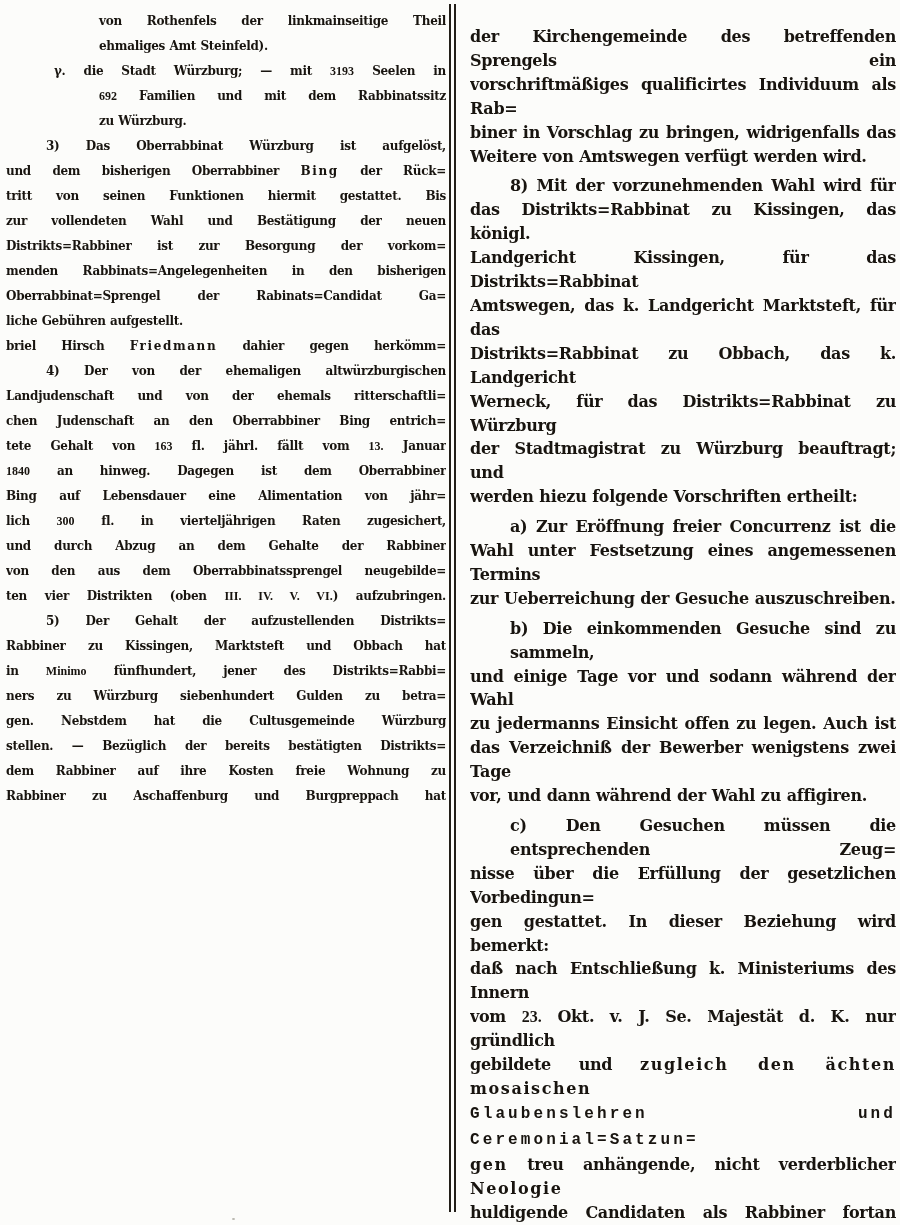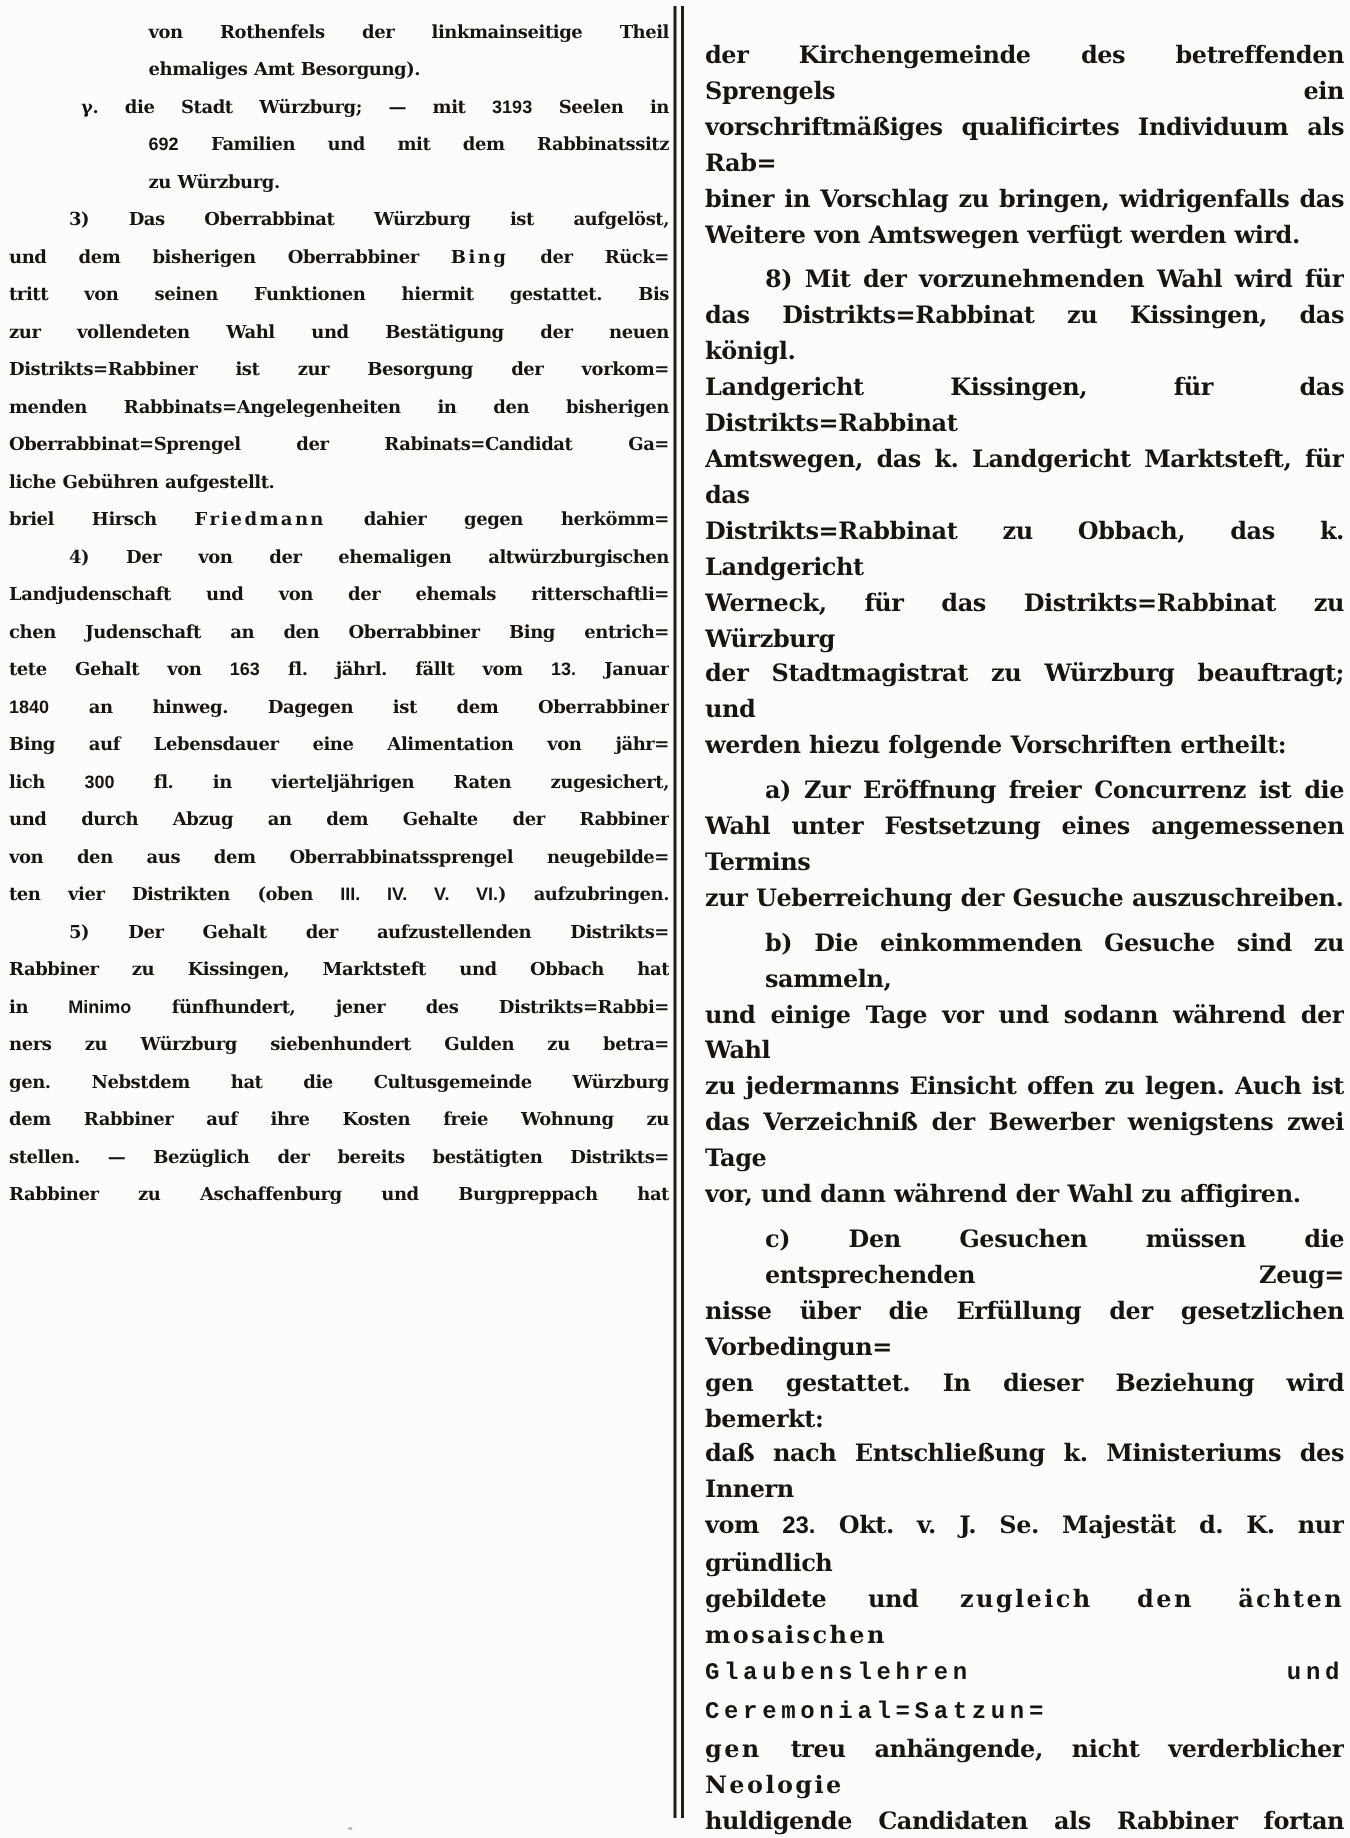--- a/index.html
+++ b/index.html
@@ -19,38 +19,38 @@
   .line {
     text-align:justify;
     text-align-last:justify;
     letter-spacing:-0.3px;
     word-spacing:0.5px;
   }
   .line.nf { text-align-last:left; }
   .i1 { padding-left:40px; }
   .i2 { padding-left:93px; }
   .i3 { padding-left:48px; }
-  .b  { font-family:Liberation Sans, sans-serif; font-weight:700; letter-spacing:0; }
+  .b  { font-family:Liberation Serif, serif; font-weight:700; letter-spacing:0; }
   .sp  { letter-spacing:1.6px; }
   .sp2 { letter-spacing:3.1px;font-family:Liberation Mono, monospace; }
   .divider {
     position:absolute; left:449px; top:4px; height:1208px; width:3px;
     border-left:2px solid #221e18; border-right:2px solid #221e18;
   }
   .speck { position:absolute; background:#b9b6af; border-radius:50%; }
   #speck-1 { left:636px; top:1213px; width:4px; height:2px; }
   #speck-2 { left:232px; top:1218px; width:3px; height:2px; }
 </style>
 </head>
 <body>
 
 <div id="left-col" class="col">
     <div class="para">
       <div class="line i2">von Rothenfels der linkmainseitige Theil</div>
-      <div class="line i2 nf">ehmaliges Amt Besorgung).</div>
+      <div class="line i2 nf">ehmaliges Amt Steinfeld).</div>
     </div>
     <div class="para">
       <div class="line i3">γ. die Stadt Würzburg; — mit <span class="b">3193</span> Seelen in</div>
       <div class="line i2"><span class="b">692</span> Familien und mit dem Rabbinatssitz</div>
       <div class="line i2 nf">zu Würzburg.</div>
     </div>
     <div class="para">
       <div class="line i1">3) Das Oberrabbinat Würzburg ist aufgelöst,</div>
       <div class="line">und dem bisherigen Oberrabbiner <span class="sp">Bing</span> der Rück=</div>
       <div class="line">tritt von seinen Funktionen hiermit gestattet. Bis</div>
@@ -72,22 +72,22 @@
       <div class="line">und durch Abzug an dem Gehalte der Rabbiner</div>
       <div class="line">von den aus dem Oberrabbinatssprengel neugebilde=</div>
       <div class="line">ten vier Distrikten (oben <span class="b">III. IV. V. VI.</span>) aufzubringen.</div>
     </div>
     <div class="para">
       <div class="line i1">5) Der Gehalt der aufzustellenden Distrikts=</div>
       <div class="line">Rabbiner zu Kissingen, Marktsteft und Obbach hat</div>
       <div class="line">in <span class="b">Minimo</span> fünfhundert, jener des Distrikts=Rabbi=</div>
       <div class="line">ners zu Würzburg siebenhundert Gulden zu betra=</div>
       <div class="line">gen. Nebstdem hat die Cultusgemeinde Würzburg</div>
+      <div class="line">stellen. — Bezüglich der bereits bestätigten Distrikts=</div>
       <div class="line">dem Rabbiner auf ihre Kosten freie Wohnung zu</div>
-      <div class="line">stellen. — Bezüglich der bereits bestätigten Distrikts=</div>
       <div class="line">Rabbiner zu Aschaffenburg und Burgpreppach hat</div>
     </div>
   </div>
 <div class="divider"></div>
 <div id="right-col" class="col">
     <div class="para">
       <div class="line">der Kirchengemeinde des betreffenden Sprengels ein</div>
       <div class="line">vorschriftmäßiges qualificirtes Individuum als Rab=</div>
       <div class="line">biner in Vorschlag zu bringen, widrigenfalls das</div>
       <div class="line nf">Weitere von Amtswegen verfügt werden wird.</div>

